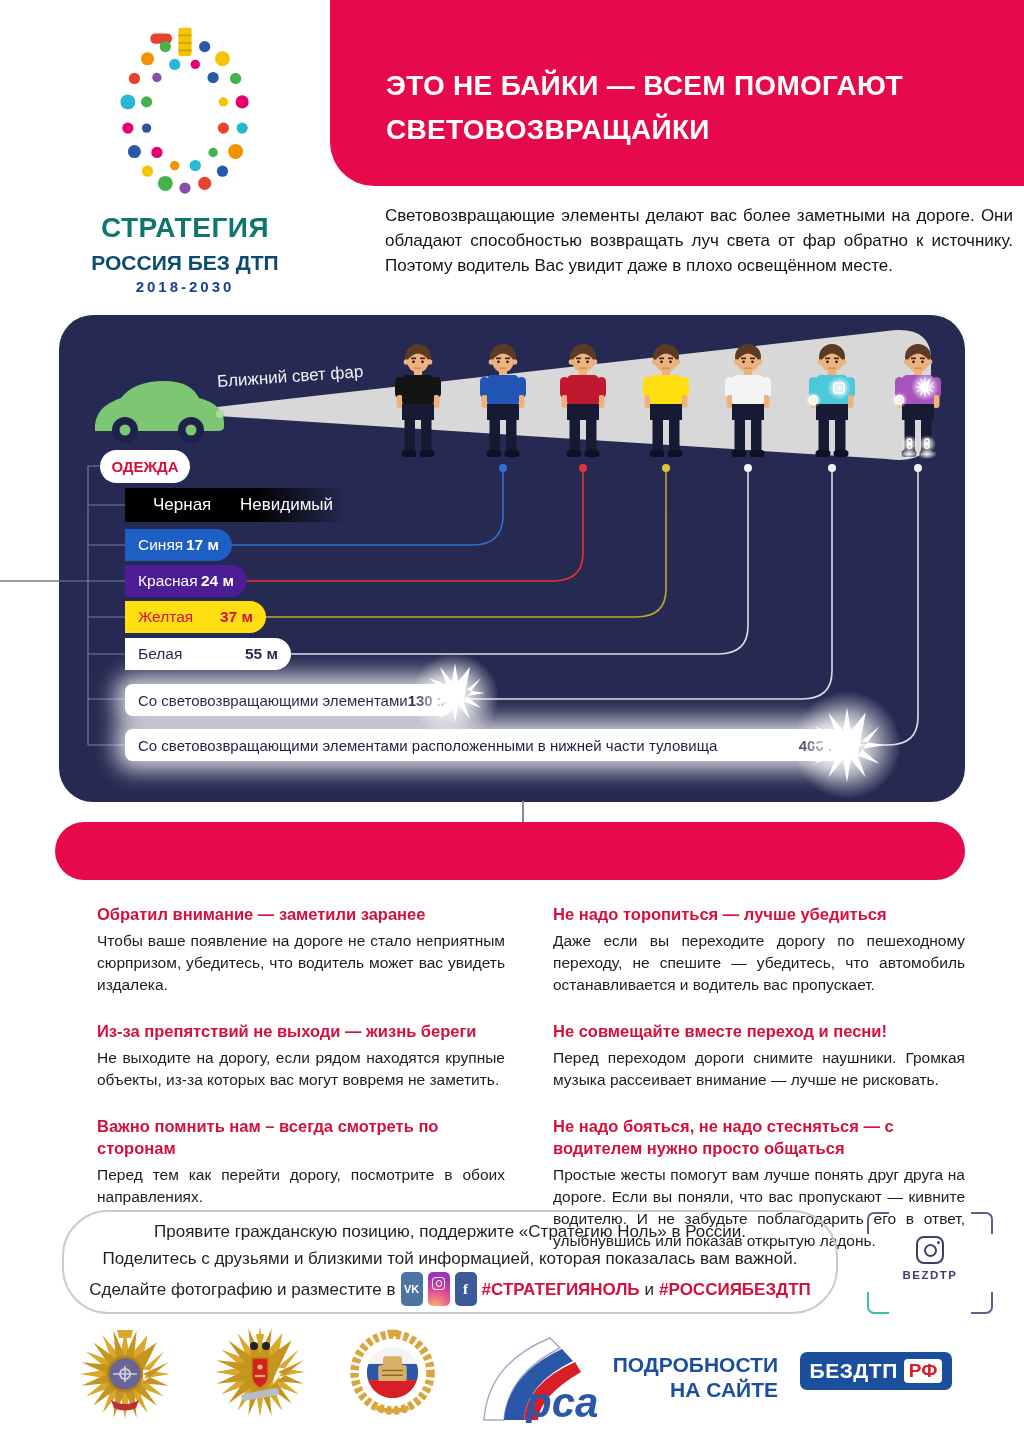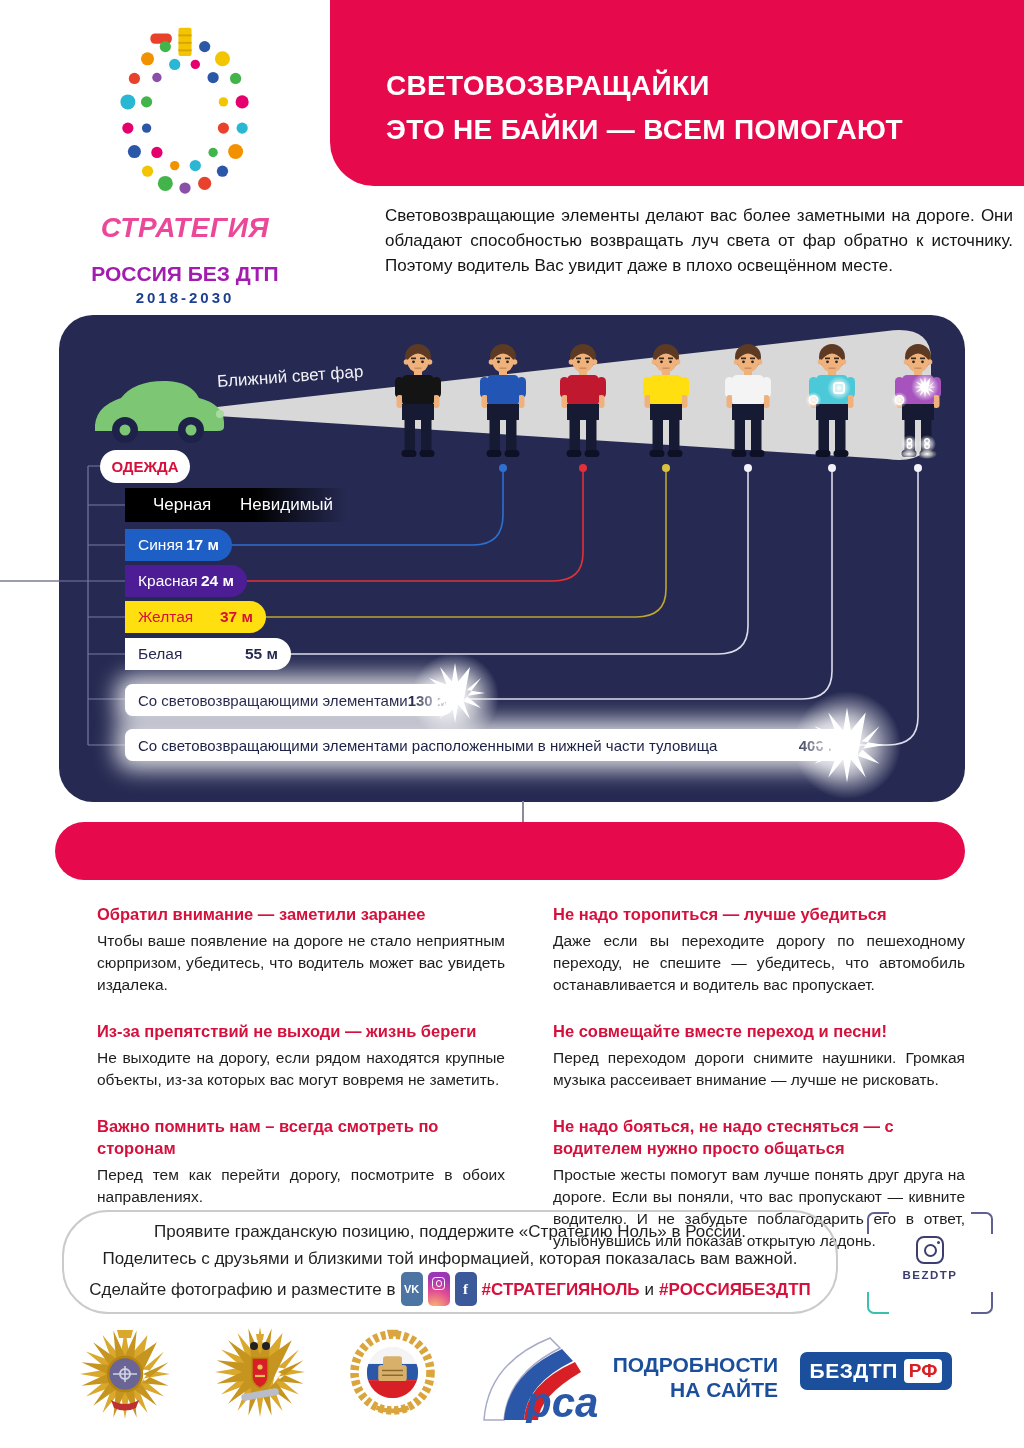--- a/index.html
+++ b/index.html
@@ -1,22 +1,22 @@
 <!DOCTYPE html>
 <html><head>
 <meta charset="utf-8">
 <style>
   html,body{margin:0;padding:0;background:#fff;}
   .canvas{position:relative;width:1024px;height:1448px;margin:0 auto;background:#fff;
           font-family:"Liberation Sans", sans-serif;overflow:hidden;}
 
   
   .brand{position:absolute;left:50px;top:26px;width:270px;text-align:center;}
-  .brand-title{font-size:28px;font-weight:bold;color:#ec4899;letter-spacing:.5px;margin-top:4px;font-style:italic;}
-  .brand-sub{font-size:21px;font-weight:bold;color:#a21caf;margin-top:18px;}
+  .brand-title{font-size:28px;font-weight:bold;color:#0f766e;letter-spacing:.5px;margin-top:4px;}
+  .brand-sub{font-size:21px;font-weight:bold;color:#0c4a6e;margin-top:7px;}
   .brand-years{font-size:15px;font-weight:bold;color:#1c3f94;letter-spacing:3px;margin-top:3px;}
 
   
   .title-block{position:absolute;left:330px;top:0;width:694px;height:186px;background:#e6094b;
                border-radius:0 0 0 44px;box-sizing:border-box;padding:64px 30px 0 56px;}
   .title-block div{color:#fff;font-weight:bold;font-size:28px;line-height:44px;letter-spacing:.3px;}
 
   .intro{position:absolute;left:385px;top:203px;width:628px;font-size:17px;line-height:25px;
          color:#141414;text-align:justify;margin:0;}
 
@@ -177,22 +177,22 @@
         <circle cx="44" cy="81" r="6" fill="#42b44b"></circle>
       <circle cx="55" cy="55" r="5" fill="#8a4fa8"></circle>
         <circle cx="74" cy="41" r="6" fill="#29b7d3"></circle>
     </svg>
     <div class="brand-title">СТРАТЕГИЯ</div>
     <div class="brand-sub">РОССИЯ БЕЗ ДТП</div>
     <div class="brand-years">2018-2030</div>
   </div>
 
   <div class="title-block">
+    <div>ЭТО НЕ БАЙКИ — ВСЕМ ПОМОГАЮТ</div>
     <div>СВЕТОВОЗВРАЩАЙКИ</div>
-    <div>ЭТО НЕ БАЙКИ — ВСЕМ ПОМОГАЮТ</div>
   </div>
 
   <p class="intro">Световозвращающие элементы делают вас более заметными на дороге. Они обладают способностью возвращать луч света от фар обратно к источнику. Поэтому водитель Вас увидит даже в плохо освещённом месте.</p>
 
   <section class="panel">
 
     <svg class="beam-svg" width="906" height="487" viewBox="0 0 906 487">
       <path d="M158,92 L828,16 Q872,10 872,44 L872,116 Q872,150 828,144 L158,101 Z" fill="#d8d8d8"></path>
     </svg>
 

